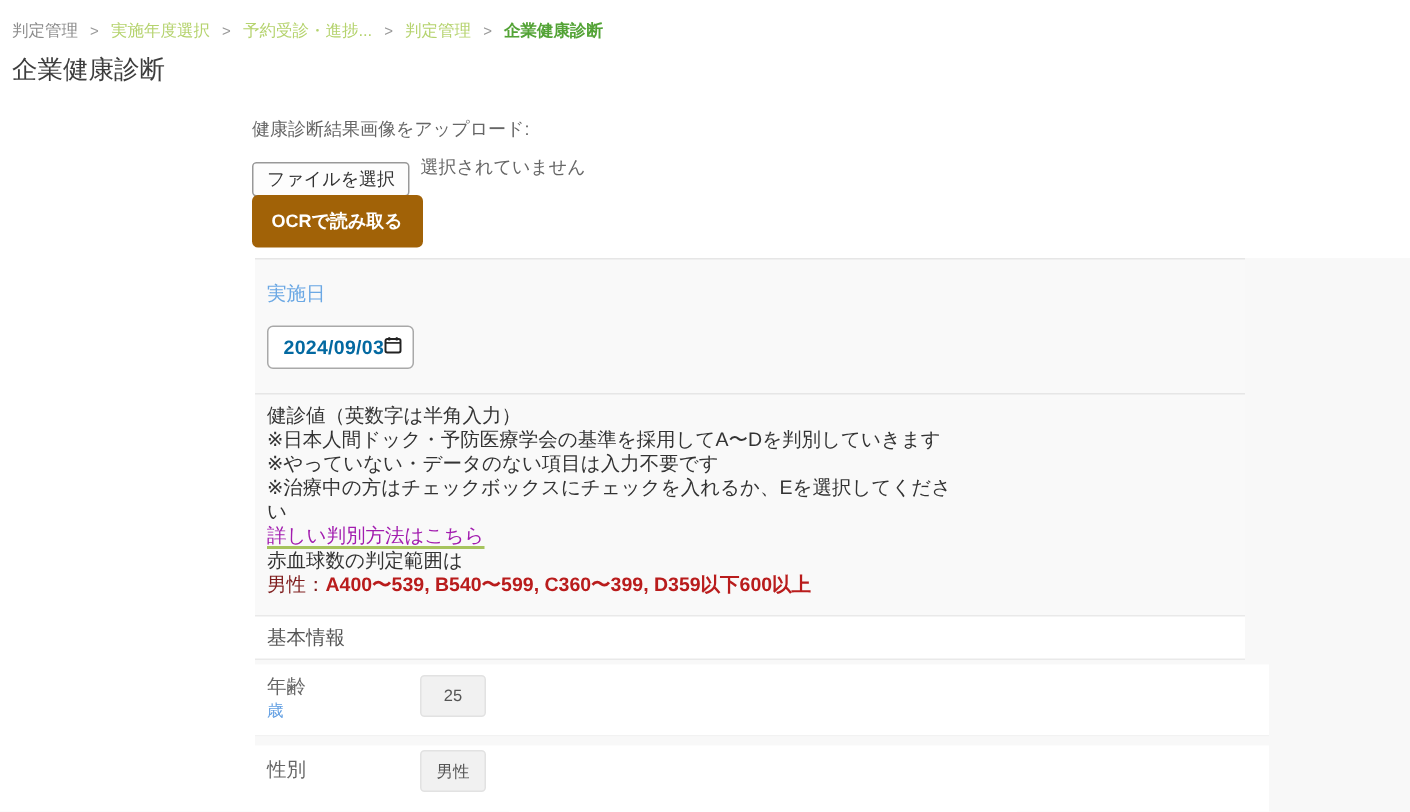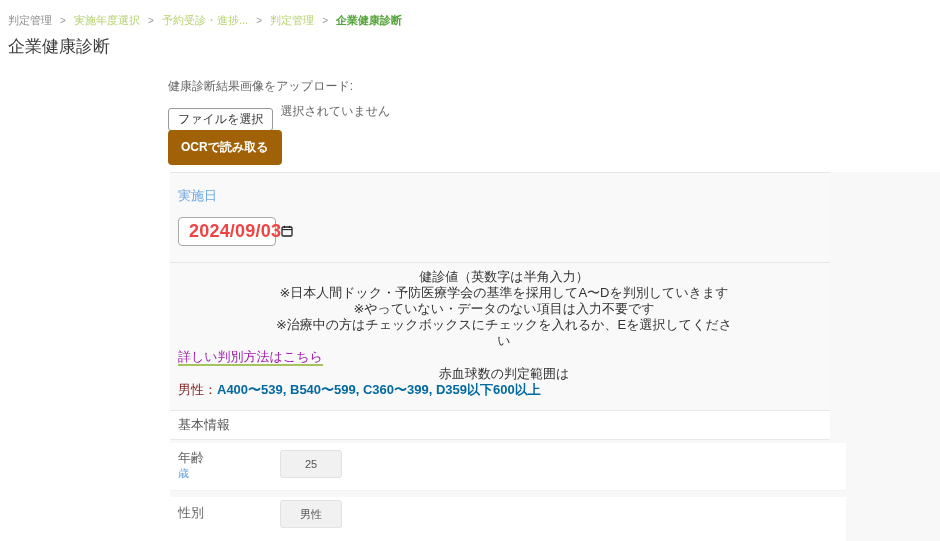--- a/index.html
+++ b/index.html
@@ -45,41 +45,41 @@
   
   .section { position:absolute; left:170px; width:660px; background:#f9f9f9; border-top:1px solid #e6e6e6; z-index:1; }
   .sec-date { top:172px; height:90px; }
   .date-label { margin:14px 0 0 8px; font-size:13px; color:#6ba8e4; }
   .date-input {
     margin:12px 0 0 8px; width:98px; height:29px;
     background:#fff; border:1px solid #a9a9a9; border-radius:4px;
     display:flex; align-items:center; justify-content:space-between;
     padding:0 8px 0 10px; cursor:pointer;
   }
-  .date-value { font-size:18px; font-weight:600; color:#ef4444; letter-spacing:0.2px; }
+  .date-value { font-size:13px; font-weight:600; color:#0369a1; letter-spacing:0.2px; }
 
   .sec-notes { top:262px; height:148px; padding:6px 0 0 8px; font-size:13px; line-height:16px; color:#333; }
-  .sec-notes .nline { white-space:pre-line;text-align:center; }
+  .sec-notes .nline { white-space:pre-line; }
   .judge-link { color:#a21caf; border-bottom:2px solid #a6c45e; display:inline-block; line-height:14px; cursor:pointer; text-decoration:none; }
-  .range-red { color:#0369a1; font-weight:bold; }
+  .range-red { color:#b91c1c; font-weight:bold; }
   .range-prefix { color:#7f1d1d; }
 
   
   .basic-bar {
     position:absolute; left:170px; top:410px; width:660px; height:30px;
     background:#fff; border-top:1px solid #e9e9e9; border-bottom:1px solid #e9e9e9;
     font-size:13px; color:#555; line-height:28px; padding-left:8px; z-index:1;
   }
   .form-row { position:absolute; left:170px; width:676px; background:#fff; z-index:1; }
   .row-age { top:443px; height:48px; border-bottom:1px solid #f2f2f2; }
   .row-gender { top:497px; height:44px; }
   .row-label { position:absolute; left:8px; font-size:13px; color:#666; }
   .row-unit { position:absolute; left:8px; font-size:11px; color:#5f9de2; }
   .value-box {
-    position:absolute; left:110px; width:62px; height:28px;
+    position:absolute; left:110px; width:44px; height:28px;
     background:#f1f1f1; border:1px solid #e2e2e2; border-radius:3px;
     display:flex; align-items:center; justify-content:center;
     font-size:11px; color:#555; cursor:pointer;
   }
 </style>
 </head>
 <body>
 
 <div class="base-panel"></div>
 

